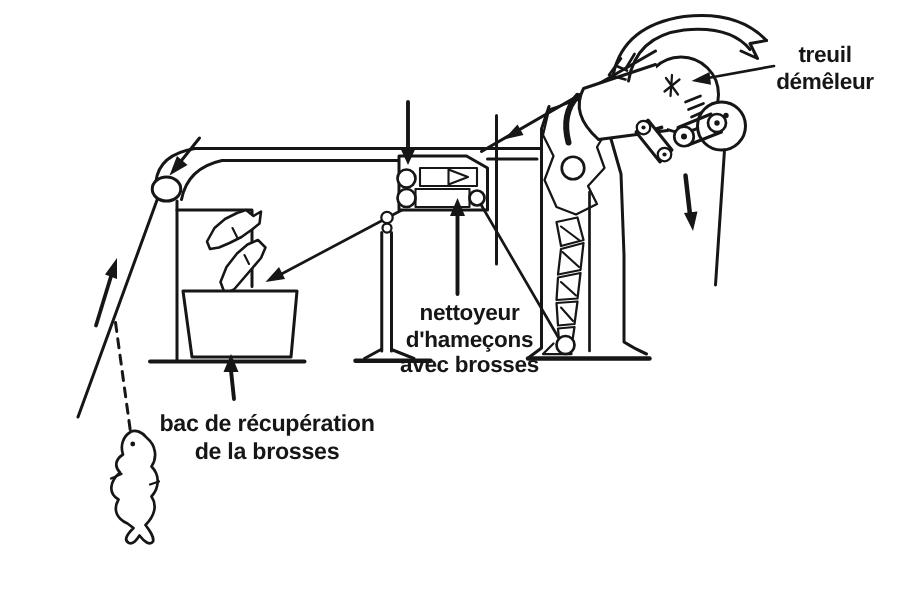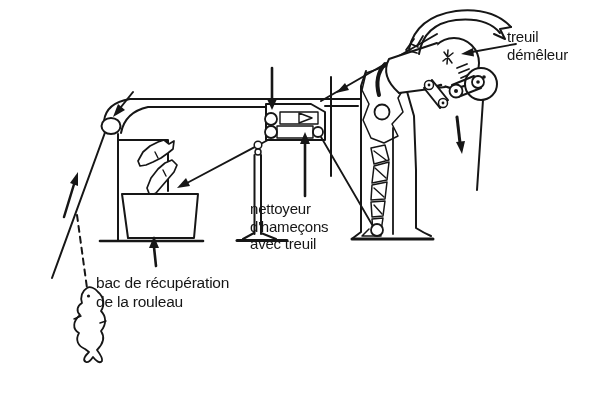--- a/index.html
+++ b/index.html
@@ -14,22 +14,22 @@
   .k  { stroke:var(--ink); fill:none; stroke-width:2; stroke-linecap:round; stroke-linejoin:round; }
   .kw { stroke:var(--ink); fill:var(--paper); stroke-width:2; stroke-linejoin:round; }
   .ka { fill:var(--ink); stroke:none; }
   .t14{ stroke-width:1.4; } .t15{ stroke-width:1.5; } .t17{ stroke-width:1.7; }
   .t18{ stroke-width:1.8; } .t25{ stroke-width:2.5; } .t26{ stroke-width:2.6; }
   .t3 { stroke-width:3; }   .t4 { stroke-width:4; }
   .dash{ stroke-dasharray:6 5; }
   
   .lbl {
     position:absolute; color:var(--ink);
-    font-weight:normal; font-size:15.5px; line-height:19px;
-    letter-spacing:-0.2px; text-align:left; white-space:pre-line;
+    font-weight:bold; font-size:15.5px; line-height:19px;
+    letter-spacing:-0.2px; text-align:center; white-space:pre-line;
   }
   .lbl-rouleau   { left:41px;  top:50px;  width:140px; font-size:15px; line-height:21px; }
   .lbl-decroche  { left:244px; top:46px;  width:160px; }
   .lbl-treuil    { left:507px; top:28px;  width:86px;  font-size:15px; line-height:18px; }
   .lbl-nettoyeur { left:250px; top:200px; width:126px; font-size:15px; line-height:17.5px; }
   .lbl-bac       { left:96px;  top:274px; width:164px; line-height:18.5px; }
 </style>
 </head>
 <body>
 
@@ -207,16 +207,16 @@
     <g>
       <line class="k t26" x1="156" y1="266" x2="154" y2="247"></line>
       <polygon class="ka" points="154,236 149,248 159,248"></polygon>
     </g>
   </svg>
 
   <div class="lbl lbl-treuil">treuil
 démêleur</div>
   <div class="lbl lbl-nettoyeur">nettoyeur
 d'hameçons
-avec treuil</div>
+avec brosses</div>
   <div class="lbl lbl-bac">bac de récupération
-de la rouleau</div>
+de la brosses</div>
 </div>
 
 </body></html>

